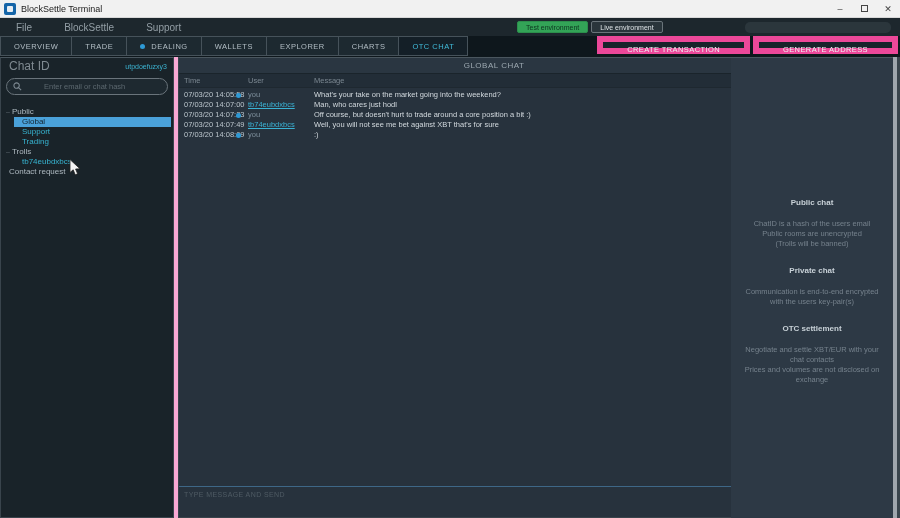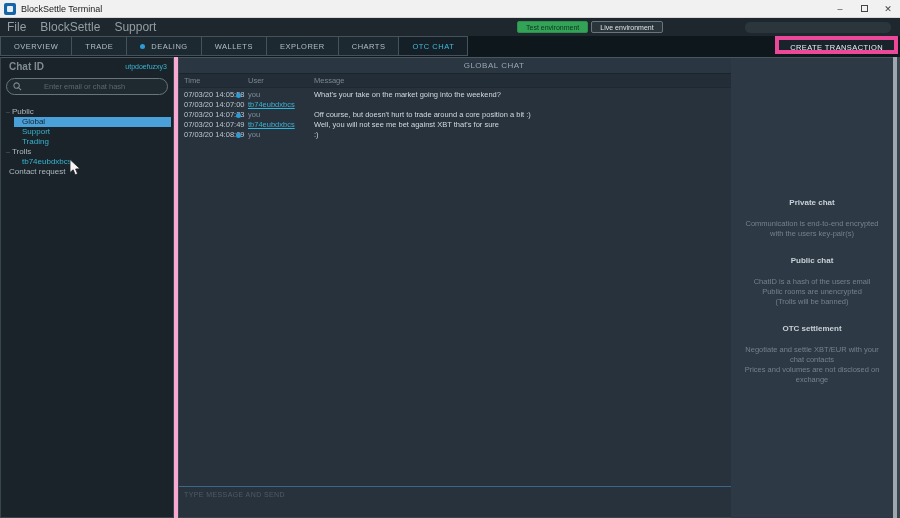--- a/index.html
+++ b/index.html
@@ -16,52 +16,52 @@
     background:#e8eef3; border-radius:1px; }
   .win-title { font-size:9px; color:#1c1c1c; }
   .win-controls { margin-left:auto; display:flex; height:100%; }
   .win-btn { width:24px; height:100%; display:flex; align-items:center; justify-content:center;
     font-size:9px; color:#444; cursor:default; }
   .glyph-max { width:7px; height:7px; border:1px solid #444; display:inline-block; }
 
   
   .menubar { position:absolute; top:18px; left:0; right:0; height:18px; background:#1d272d;
     display:flex; align-items:center; }
-  .menu-item { font-size:12px; color:#939ea5; padding:0 7px; }
+  .menu-item { font-size:10px; color:#939ea5; padding:0 16px; }
   .env-switch { position:absolute; left:517px; top:3px; display:flex; gap:3px; }
   .env-btn { height:12px; line-height:12px; font-size:7px; padding:0 8px; border-radius:2px; }
   .env-btn.test { background:#33a457; color:#0d3520; border:1px solid #2c8f4c; }
   .env-btn.live { background:#2a353b; color:#dde3e6; border:1px solid #6a747a; }
   .status-placeholder { position:absolute; right:9px; top:4px; width:146px; height:11px;
     background:#2b363c; border-radius:5px; }
 
   
   .tabbar { position:absolute; top:36px; left:0; right:0; height:21px; background:#0e171c;
     display:flex; align-items:flex-start; }
   .tabs { display:flex; }
   .tab { height:20px; display:flex; align-items:center; padding:0 13px; background:#1d2930;
     border:1px solid #46525a; border-left-width:0; font-size:7.5px; letter-spacing:.5px;
     color:#b3bec5; white-space:nowrap; }
   .tab:first-child { border-left-width:1px; }
   .tab .tab-dot { display:none; width:5px; height:5px; border-radius:50%; background:#2e9ad6;
     margin-right:6px; }
   .tab.has-dot .tab-dot { display:inline-block; }
   .tab.active { background:#141f27; color:#41bbd9; }
   .tab-actions { position:absolute; right:2px; top:0; display:flex; gap:3px; }
-  .action-btn { height:18px; line-height:16px; padding:0 11px; font-size:7.5px; letter-spacing:.4px;
-    color:#edf0f2; background:#18232b; border:4px solid #ec4899; white-space:nowrap; }
+  .action-btn { height:18px; line-height:16px; padding:0 24px; font-size:7.5px; letter-spacing:.4px;
+    color:#edf0f2; background:#18232b; border:6px solid #ec4899; white-space:nowrap; }
 
   
   .content { position:absolute; top:57px; left:0; right:0; bottom:0; }
 
   
   .sidebar { position:absolute; left:0; top:0; width:174px; bottom:0; background:#192329;
     border:1px solid #39444c; border-top-color:#4a565e; }
   .sb-header { height:16px; display:flex; align-items:center; padding:0 6px 0 8px; }
-  .sb-header-label { font-size:10px; color:#7f8a91;font-weight:bold; }
+  .sb-header-label { font-size:12px; color:#7f8a91; }
   .sb-header-value { margin-left:auto; font-size:7px; color:#3cb4d2; }
   .search-box { margin:4px 5px 0 5px; height:17px; border:1px solid #6a747b; border-radius:9px;
     display:flex; align-items:center; padding:0 6px; background:#1e2930; }
   .search-ph { font-size:7.5px; color:#5c686f; margin-left:22px; }
   .tree { margin-top:12px; font-size:8px; }
   .tree-row { height:10px; line-height:10px; display:flex; align-items:center; color:#aeb9c0;
     white-space:nowrap; }
   .tree-row .caret { color:#5a656c; font-size:7px; width:6px; margin-left:3px; }
   .tree-row.group { padding-left:2px; }
   .tree-row.room, .tree-row.contact { padding-left:21px; color:#37b3cf; }
@@ -160,20 +160,21 @@
 
     <span class="tab-label">CHARTS</span>
   </div>
         <div class="tab active">
 
     <span class="tab-label">OTC CHAT</span>
   </div>
       </div>
     <div class="tab-actions">
       <div class="action-btn">CREATE TRANSACTION</div>
+      <div class="action-btn">GENERATE ADDRESS</div>
     </div>
   </div>
 
   <div class="content">
 
     <div class="sidebar">
       <div class="sb-header">
         <span class="sb-header-label">Chat ID</span>
         <span class="sb-header-value">utpdoefuzxy3</span>
       </div>
@@ -233,20 +234,21 @@
     <span class="m-dotcell">
               <span class="m-dot"></span>
             </span>
     <span class="m-user">you</span>
     <span class="m-text">What's your take on the market going into the weekend?</span>
   </div>
           <div class="msg-row">
     <span class="m-time">07/03/20 14:07:00</span>
     <span class="m-dotcell"></span>
     <span class="m-user">tb74eubdxbcs</span>
+    <span class="m-text">Man, who cares just hodl</span>
   </div>
           <div class="msg-row self">
     <span class="m-time">07/03/20 14:07:23</span>
     <span class="m-dotcell">
               <span class="m-dot"></span>
             </span>
     <span class="m-user">you</span>
     <span class="m-text">Off course, but doesn't hurt to trade around a core position a bit :)</span>
   </div>
           <div class="msg-row">
@@ -264,30 +266,30 @@
     <span class="m-text">:)</span>
   </div>
         </div>
       <div class="chat-input">
         <div class="chat-input-ph">TYPE MESSAGE AND SEND</div>
       </div>
     </div>
 
     <div class="info">
         <div class="info-section">
-    <div class="info-title">Private chat</div>
-  <div class="info-line">Communication is end-to-end encrypted with the users key-pair(s)</div>
-        </div>
-        <div class="info-section">
     <div class="info-title">Public chat</div>
   <div class="info-line">ChatID is a hash of the users email</div>
           <div class="info-line">Public rooms are unencrypted</div>
           <div class="info-line">(Trolls will be banned)</div>
         </div>
         <div class="info-section">
+    <div class="info-title">Private chat</div>
+  <div class="info-line">Communication is end-to-end encrypted with the users key-pair(s)</div>
+        </div>
+        <div class="info-section">
     <div class="info-title">OTC settlement</div>
   <div class="info-line">Negotiate and settle XBT/EUR with your chat contacts</div>
           <div class="info-line">Prices and volumes are not disclosed on exchange</div>
         </div>
       </div>
     <div class="scrollbar"></div>
     <div class="right-edge"></div>
   </div>
 </div>
 

